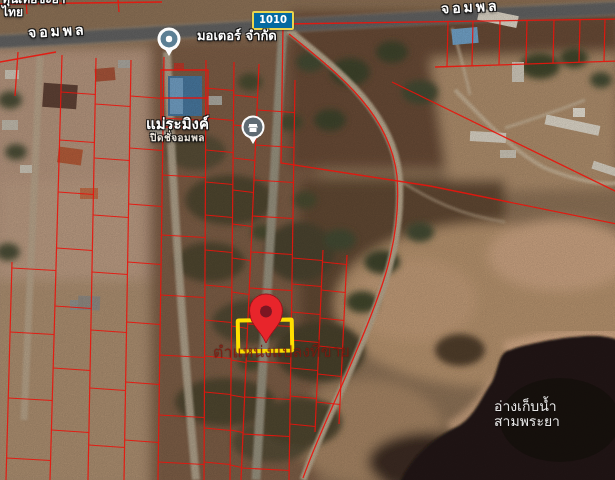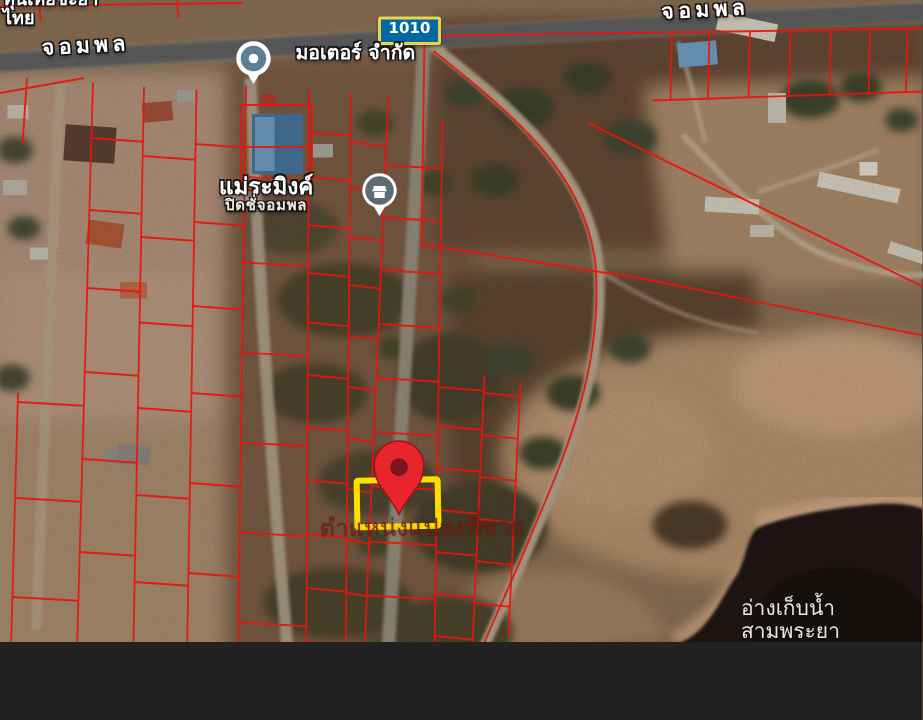--- a/index.html
+++ b/index.html
@@ -1,17 +1,17 @@
 <!DOCTYPE html>
 <html><head>
 <meta charset="utf-8">
 <style>
   html,body{margin:0;padding:0;background:#222;}
   #screen{
-    position:relative;width:615px;height:428px;overflow:hidden;
+    position:relative;width:615px;height:480px;overflow:hidden;
     background:#8b7055;
     font-family:"DejaVu Sans","Liberation Sans",sans-serif;
   }
   #screen svg{position:absolute;left:0;top:0;}
   .lbl{position:absolute;white-space:nowrap;line-height:1.05;pointer-events:auto;}
   .wtxt{
     color:#fff;font-weight:700;
     text-shadow:-1px -1px 0 rgba(20,20,20,.95),1px -1px 0 rgba(20,20,20,.95),
                 -1px 1px 0 rgba(20,20,20,.95),1px 1px 0 rgba(20,20,20,.95),
                 0 2px 3px rgba(0,0,0,.55);

